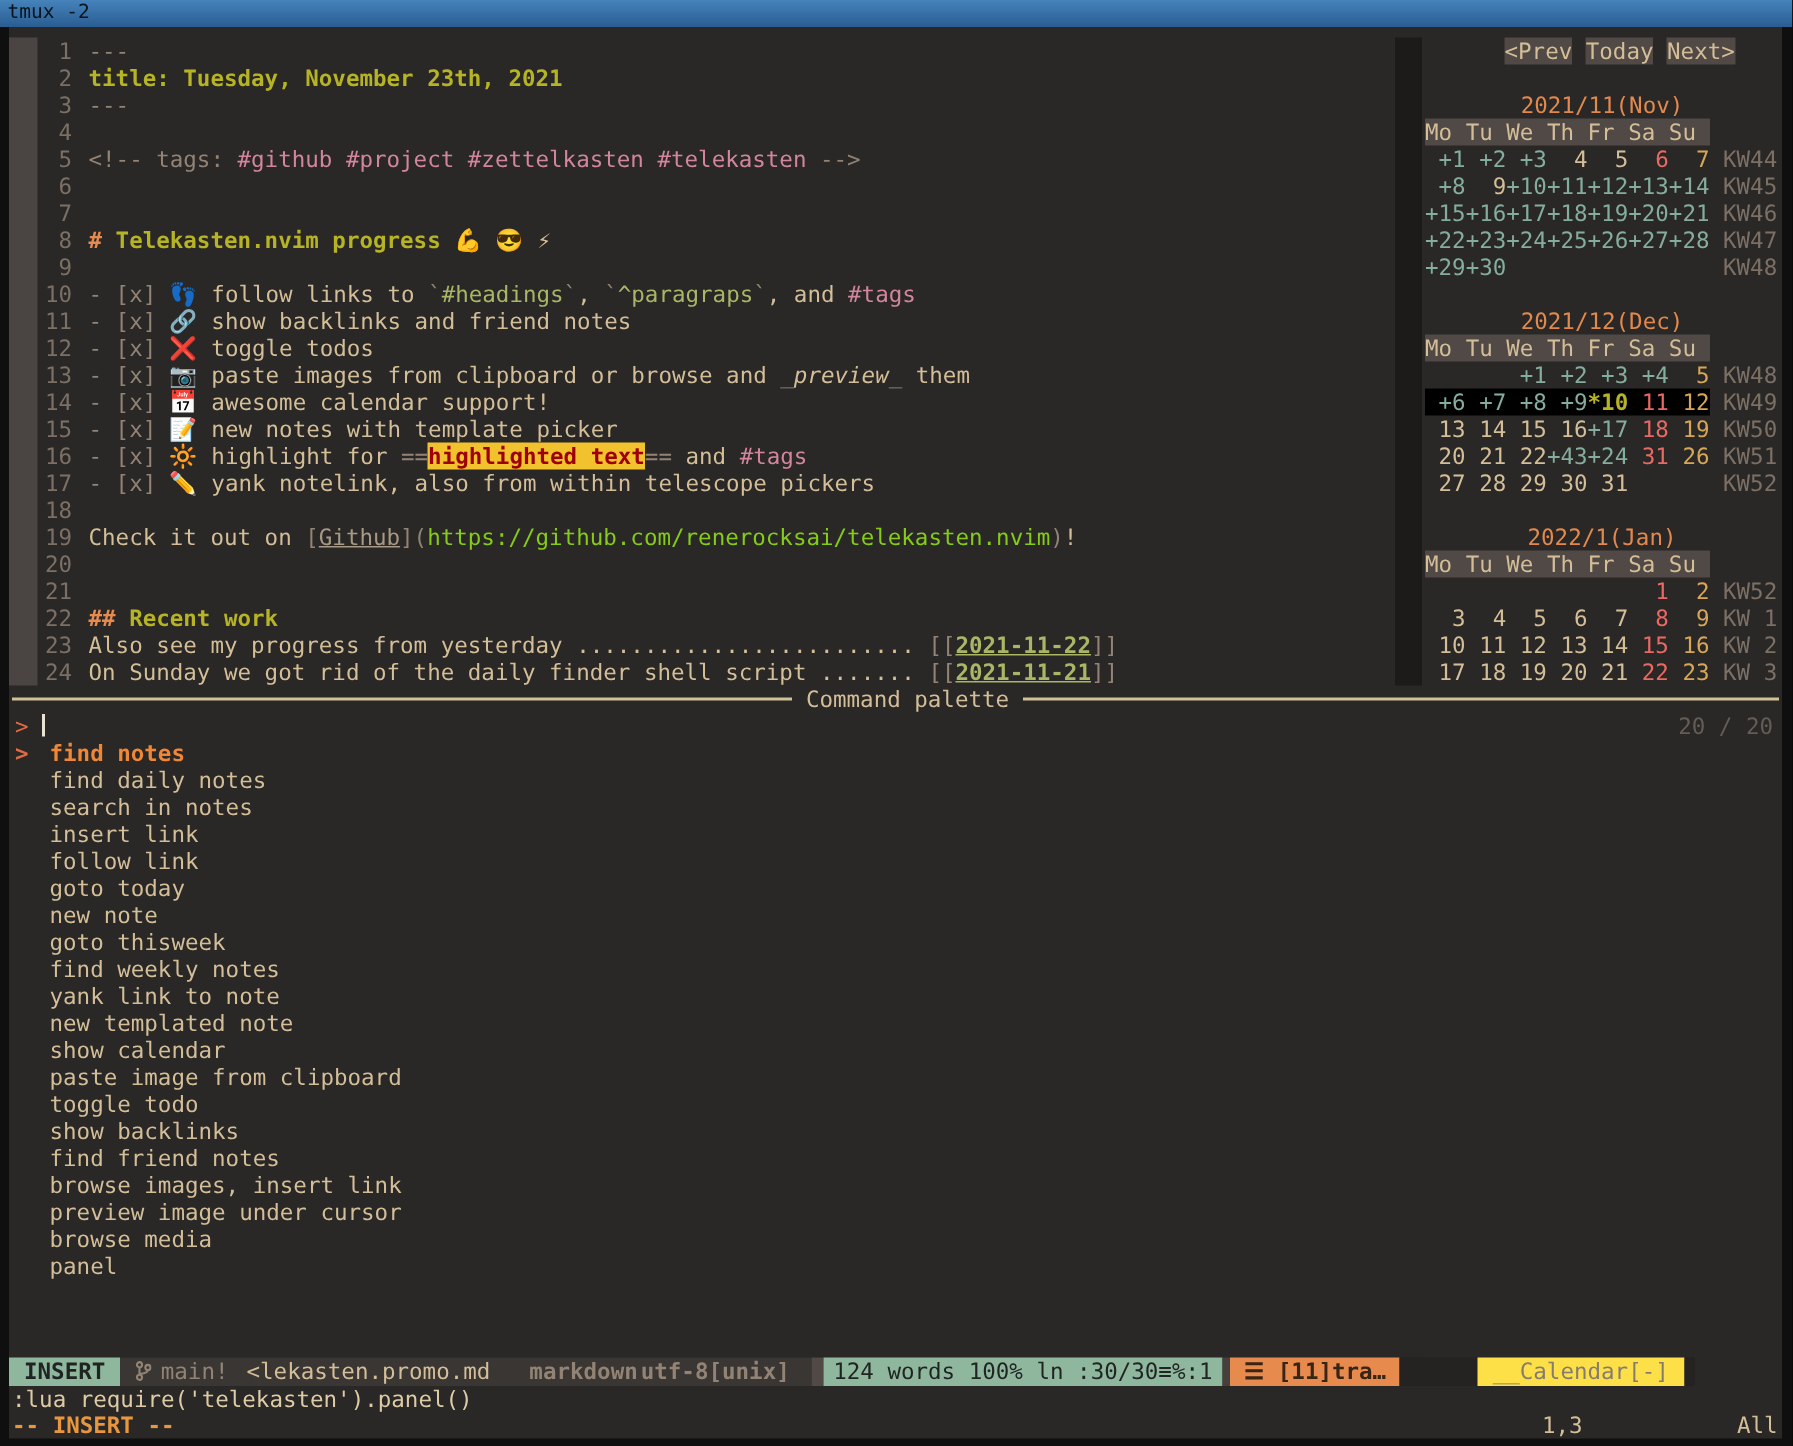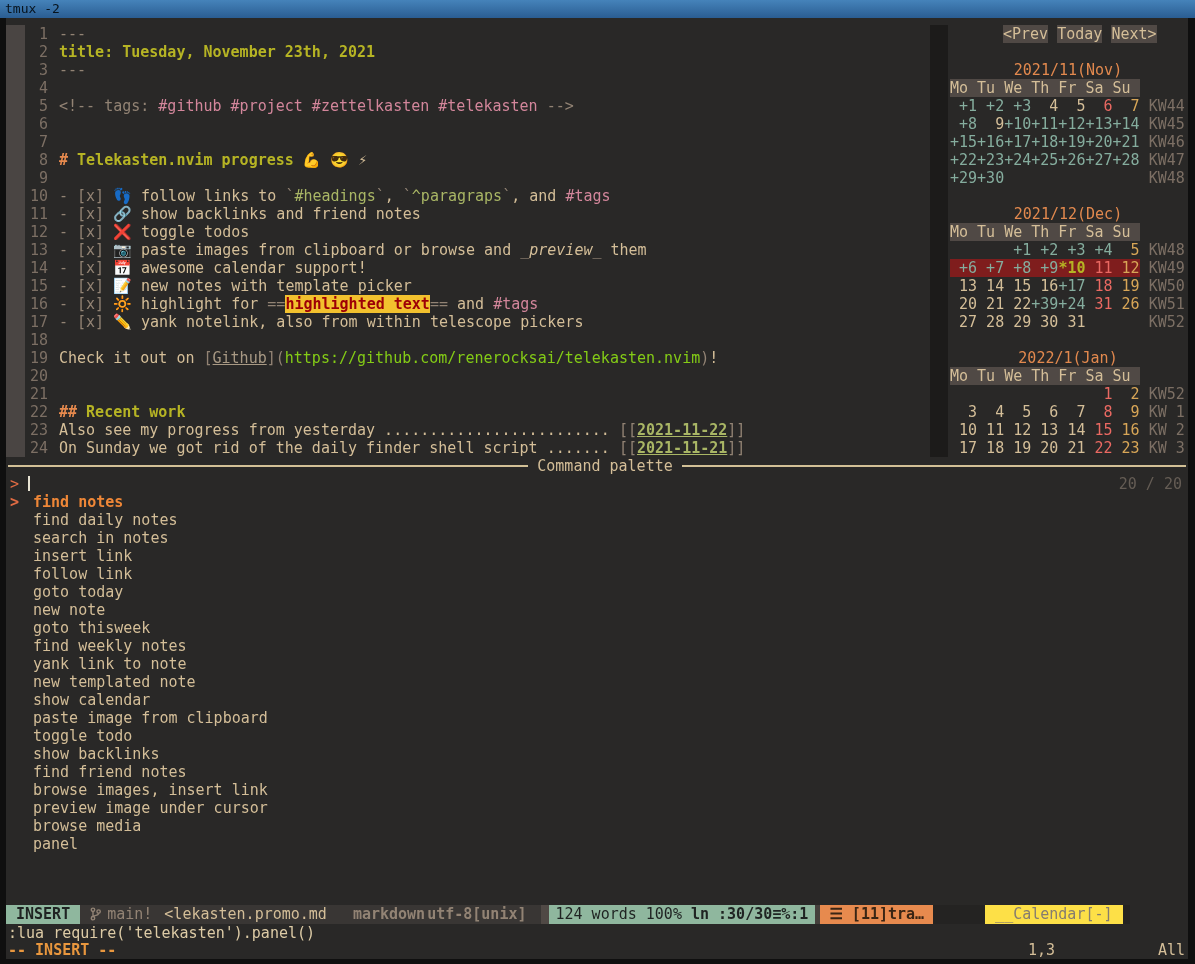--- a/index.html
+++ b/index.html
@@ -23,21 +23,21 @@
   .c-ul{color:#a89984;text-decoration:underline}.c-url{color:#84cc16}
   .c-datelink{color:#a9b665;font-weight:bold;text-decoration:underline}
   .c-itl{color:#d4be98;font-style:italic}.c-e{color:#d4be98}
   
   .calendar{position:absolute;left:942px;top:7px;width:240px;}
   .cal-row{height:18px;white-space:pre;padding-left:2px;color:#d4be98;}
   .cal-title{text-align:center;color:#e2894e;padding-left:0;}
   .cal-btn{background:#504945;color:#d4be98;}
   .cal-head{background:#504945;color:#d4be98;}
   .day-grid{display:inline-block;white-space:pre;}
-  .day-grid.hl{background:#7f1d1d;}
+  .day-grid.hl{background:#000000;}
   .k-note{color:#85ad9e}.k-plain{color:#d4be98}.k-sat{color:#ea6962}
   .k-sun{color:#d8a657}.k-today{color:#b6b424;font-weight:bold}.k-kw{color:#7c6f64}
   
   .palette{position:absolute;left:0;top:439px;width:1182px;}
   .p-border{position:relative;height:18px;}
   .p-border .line{position:absolute;left:2px;right:2px;top:8px;height:2px;background:#d2c096;}
   .p-border .label{position:absolute;left:16px;right:0;top:0;text-align:center;}
   .p-border .label span{background:#292827;color:#d4be98;padding:0 9px;}
   .p-prompt{position:relative;height:18px;padding-left:4px;color:#e06b43;}
   .cursor{display:inline-block;width:2px;height:15px;background:#e8e3d3;vertical-align:-2px;margin-left:9px;}
@@ -49,21 +49,21 @@
   .statusline{position:absolute;left:0;top:887px;width:1124px;height:19px;display:flex;line-height:19px;background:#242322;}
   .sl-mode{background:#8fb79e;color:#1f2322;font-weight:bold;padding:0 10px;}
   .sl-git{background:#393634;color:#928374;padding:0 12px 0 10px;}
   .sl-git svg{vertical-align:-2px;margin-right:6px;}
   .sl-file{background:#393634;color:#d4be98;padding-right:14px;}
   .sl-file .ft,.sl-file .enc{color:#928374;font-weight:bold;}
   .sl-file .ft{margin-left:26px;}
   .sl-file .enc{margin-left:2px;}
   .sl-sliver{background:#504945;width:8px;}
   .sl-words{background:#8fb79e;color:#1f2322;padding:0 7px;}
-  .sl-words b{font-weight:bold;}
+  .sl-words b{font-weight:normal;}
   .sl-gap{width:5px;background:#45403c;}
   .sl-buf{background:#e78a4e;color:#3a2514;font-weight:bold;padding:0 9px;}
   .sl-gap2{width:16px;background:#242322;}
   .sl-caltab{background:#fde047;color:#857c70;padding:0 10px;margin-left:36px;}
   .sl-fill{flex:1;background:#242322;}
   
   .cmdline{position:absolute;left:2px;top:906px;color:#ddcba6;white-space:pre;}
   .modeline{position:absolute;left:0;top:923px;width:1182px;height:18px;}
   .mode-msg{position:absolute;left:2px;color:#e9973e;font-weight:bold;}
   .ruler{position:absolute;left:1022px;color:#d4be98;}
@@ -114,21 +114,21 @@
         <div class="cal-row"><span class="day-grid"><span class="k-note"> +8</span><span class="k-plain">  9</span><span class="k-note">+10+11+12+13+14</span></span><span class="k-kw"> KW45</span></div>
         <div class="cal-row"><span class="day-grid"><span class="k-note">+15+16+17+18+19+20+21</span></span><span class="k-kw"> KW46</span></div>
         <div class="cal-row"><span class="day-grid"><span class="k-note">+22+23+24+25+26+27+28</span></span><span class="k-kw"> KW47</span></div>
         <div class="cal-row"><span class="day-grid"><span class="k-note">+29+30</span><span class="k-plain">               </span></span><span class="k-kw"> KW48</span></div>
         <div class="cal-row"></div>
         <div class="cal-row cal-title">2021/12(Dec)</div>
         <div class="cal-row"><span class="cal-head">Mo Tu We Th Fr Sa Su </span></div>
         <div class="cal-row"><span class="day-grid"><span class="k-plain">      </span><span class="k-note"> +1 +2 +3 +4</span><span class="k-sun">  5</span></span><span class="k-kw"> KW48</span></div>
         <div class="cal-row"><span class="day-grid hl"><span class="k-note"> +6 +7 +8 +9</span><span class="k-today">*10</span><span class="k-sat"> 11</span><span class="k-sun"> 12</span></span><span class="k-kw"> KW49</span></div>
         <div class="cal-row"><span class="day-grid"><span class="k-plain"> 13 14 15 16</span><span class="k-note">+17</span><span class="k-sat"> 18</span><span class="k-sun"> 19</span></span><span class="k-kw"> KW50</span></div>
-        <div class="cal-row"><span class="day-grid"><span class="k-plain"> 20 21 22</span><span class="k-note">+39+24</span><span class="k-sat"> 31</span><span class="k-sun"> 26</span></span><span class="k-kw"> KW51</span></div>
+        <div class="cal-row"><span class="day-grid"><span class="k-plain"> 20 21 22</span><span class="k-note">+43+24</span><span class="k-sat"> 31</span><span class="k-sun"> 26</span></span><span class="k-kw"> KW51</span></div>
         <div class="cal-row"><span class="day-grid"><span class="k-plain"> 27 28 29 30 31</span><span class="k-plain">      </span></span><span class="k-kw"> KW52</span></div>
         <div class="cal-row"></div>
         <div class="cal-row cal-title">2022/1(Jan)</div>
         <div class="cal-row"><span class="cal-head">Mo Tu We Th Fr Sa Su </span></div>
         <div class="cal-row"><span class="day-grid"><span class="k-plain">               </span><span class="k-sat">  1</span><span class="k-sun">  2</span></span><span class="k-kw"> KW52</span></div>
         <div class="cal-row"><span class="day-grid"><span class="k-plain">  3  4  5  6  7</span><span class="k-sat">  8</span><span class="k-sun">  9</span></span><span class="k-kw"> KW 1</span></div>
         <div class="cal-row"><span class="day-grid"><span class="k-plain"> 10 11 12 13 14</span><span class="k-sat"> 15</span><span class="k-sun"> 16</span></span><span class="k-kw"> KW 2</span></div>
         <div class="cal-row"><span class="day-grid"><span class="k-plain"> 17 18 19 20 21</span><span class="k-sat"> 22</span><span class="k-sun"> 23</span></span><span class="k-kw"> KW 3</span></div>
       </div>
 

